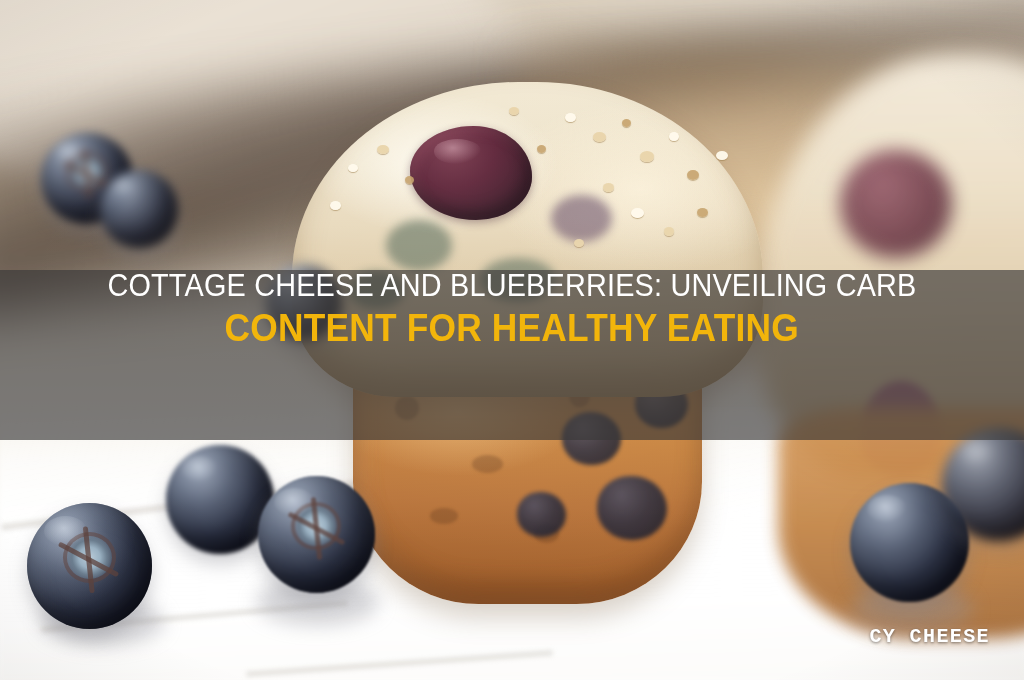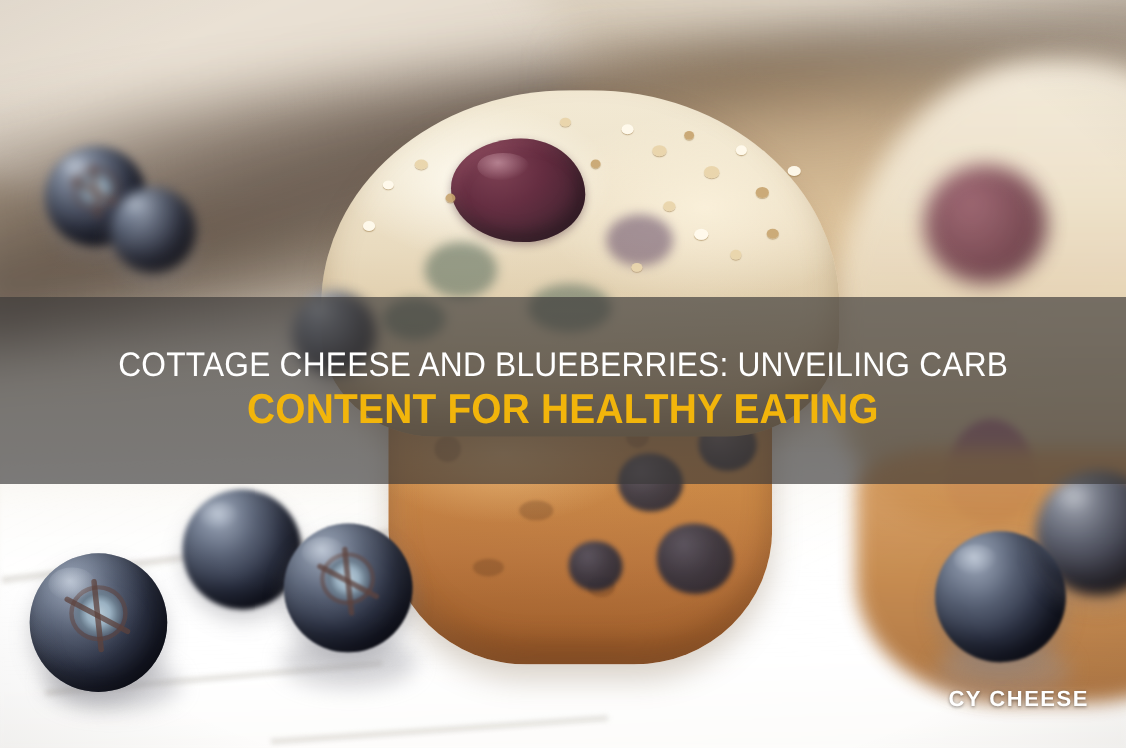--- a/index.html
+++ b/index.html
@@ -363,21 +363,20 @@
   .banner {
     position: absolute;
     left: 0;
     right: 0;
     top: 270px;
     height: 170px;
     background: rgba(58, 56, 56, 0.66);
     display: flex;
     flex-direction: column;
     align-items: center;
-    justify-content: center;
     gap: 6px;
   }
   .banner-line {
     font-family: "Liberation Sans", sans-serif;
     font-weight: 400;
     letter-spacing: 0.2px;
     text-align: center;
     line-height: 1.05;
     white-space: nowrap;
     transform: scaleX(0.93);
@@ -390,21 +389,21 @@
     font-size: 38px;
     font-weight: 700;
     color: #f2b50b;
   }
 
   
   .watermark {
     position: absolute;
     right: 34px;
     bottom: 32px;
-    font-family: Liberation Sans, sans-serif;
+    font-family: Liberation Mono, monospace;
     font-weight: 700;
     font-size: 20px;
     letter-spacing: 1.4px;
     color: #ffffff;
     text-shadow: 0 1px 3px rgba(0,0,0,0.45);
     user-select: none;
   }
 </style>
 </head>
 <body>

